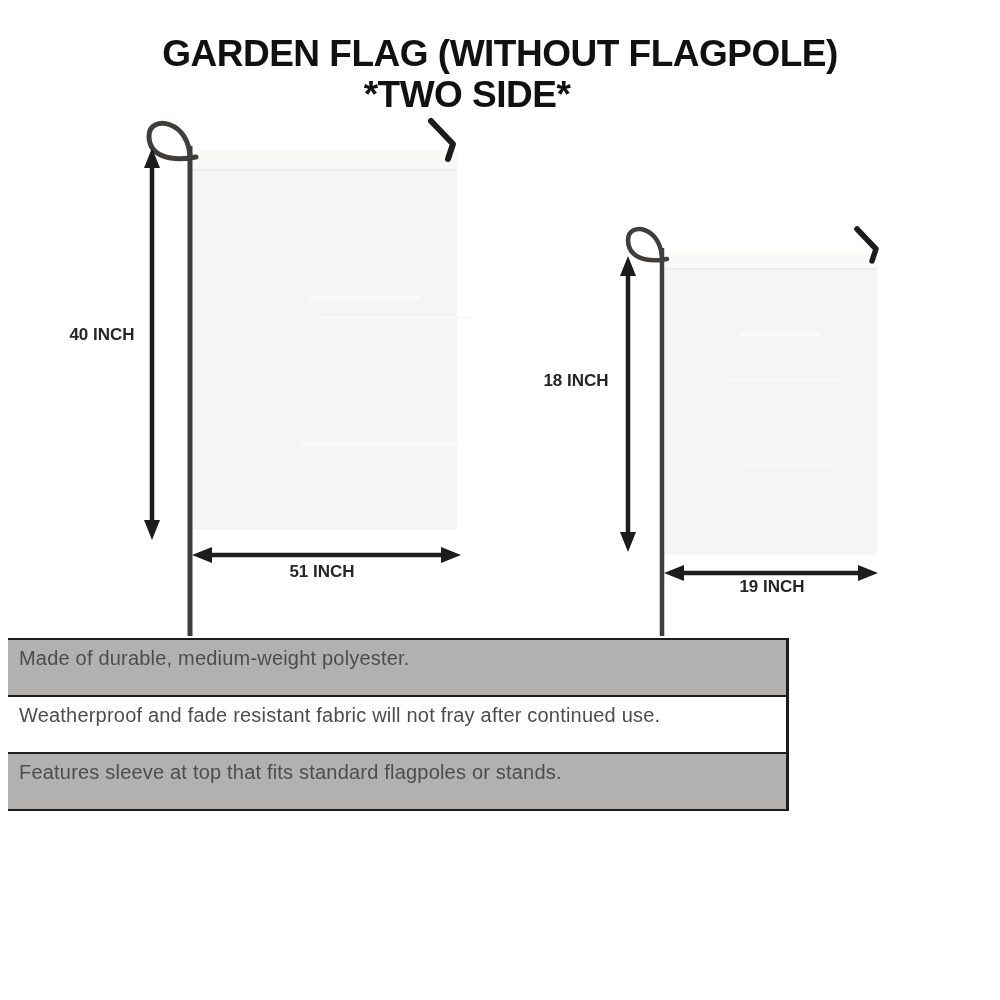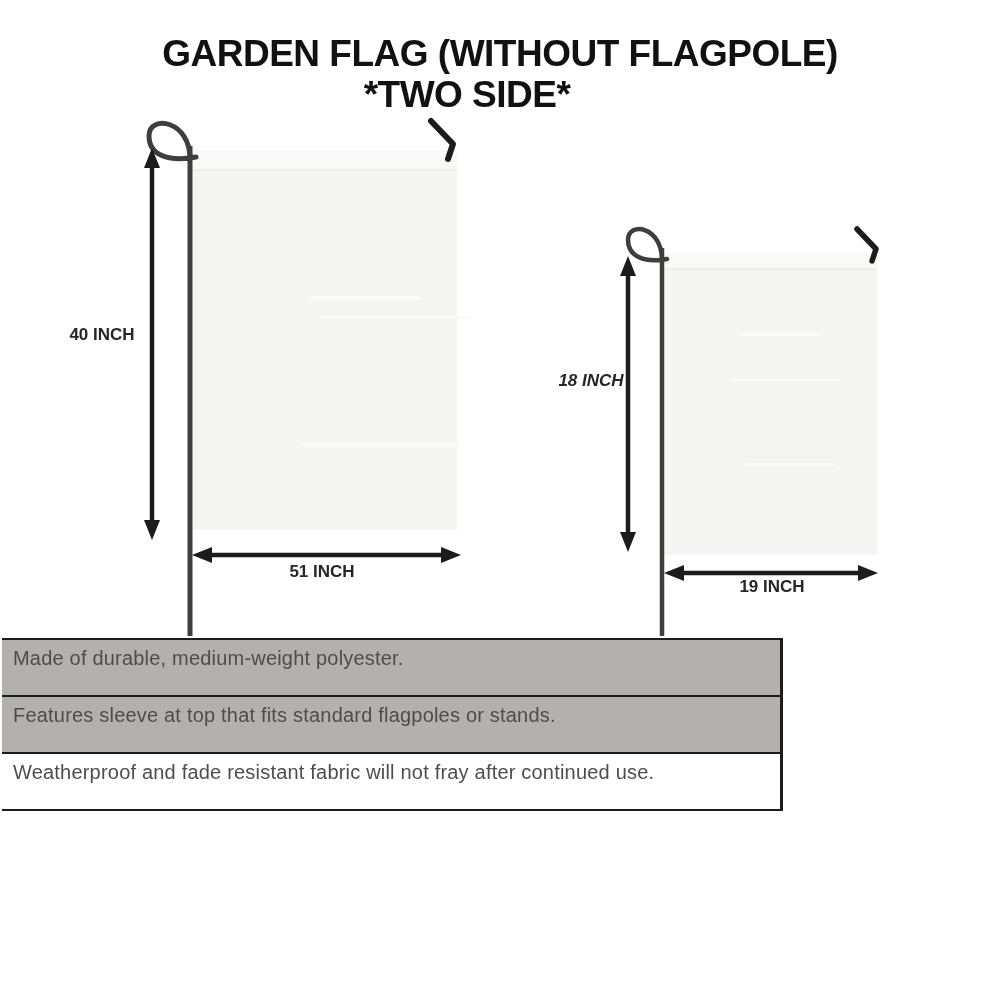--- a/index.html
+++ b/index.html
@@ -48,21 +48,21 @@
     text-align: center;
     font-size: 17px;
     font-weight: bold;
     color: #262626;
     letter-spacing: 0px;
   }
   
   .feature-table {
     position: absolute;
     top: 610px;
-    left: 2px;
+    left: 8px;
     width: 778px;
     border-top: 2px solid #1c1c1c;
     border-right: 3px solid #1c1c1c;
   }
   .feature-row {
     box-sizing: border-box;
     height: 57px;
     border-bottom: 2px solid #1c1c1c;
     padding: 7px 12px 0 11px;
     font-size: 20px;
@@ -138,22 +138,22 @@
       <g>
         <line x1="676" y1="545" x2="866" y2="545" stroke="#1c1c1c" stroke-width="4.5"></line>
         <polygon points="664,545 684,537 684,553" fill="#1c1c1c"></polygon>
         <polygon points="878,545 858,537 858,553" fill="#1c1c1c"></polygon>
       </g>
     </g>
   </svg>
 
   <div class="dim-label" style="top:297px; left:47px;">40 INCH</div>
   <div class="dim-label" style="top:534px; left:267px;">51 INCH</div>
-  <div class="dim-label" style="top:343px; left:536px;font-style:italic;">18 INCH</div>
+  <div class="dim-label" style="top:343px; left:521px;">18 INCH</div>
   <div class="dim-label" style="top:549px; left:717px;">19 INCH</div>
 
   <div class="feature-table">
     <div class="feature-row shaded">Made of durable, medium-weight polyester.</div>
+    <div class="feature-row plain">Weatherproof and fade resistant fabric will not fray after continued use.</div>
     <div class="feature-row shaded">Features sleeve at top that fits standard flagpoles or stands.</div>
-    <div class="feature-row plain">Weatherproof and fade resistant fabric will not fray after continued use.</div>
   </div>
 
 </div>
 
 </body></html>

